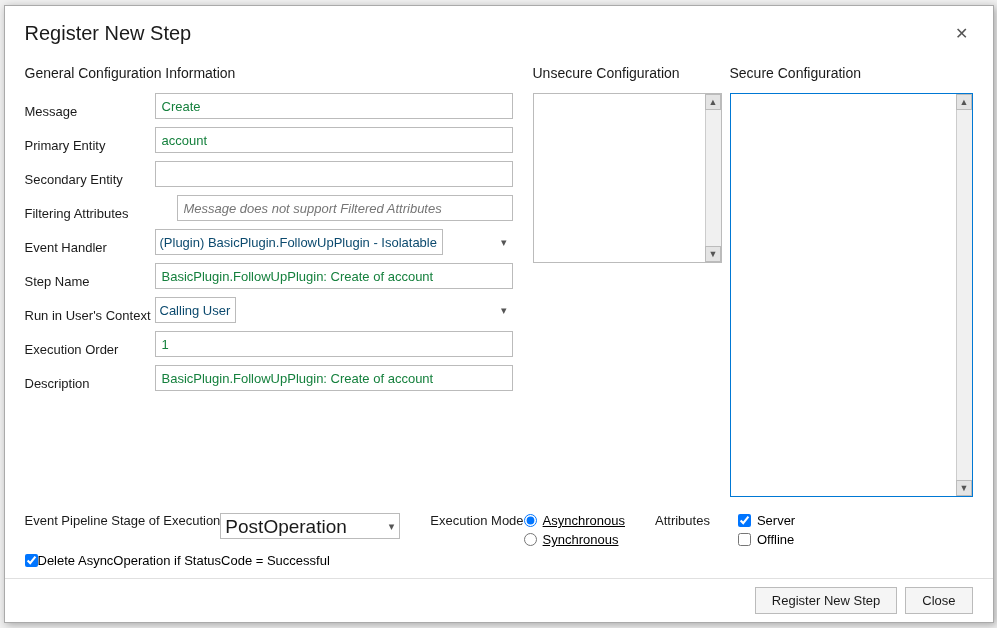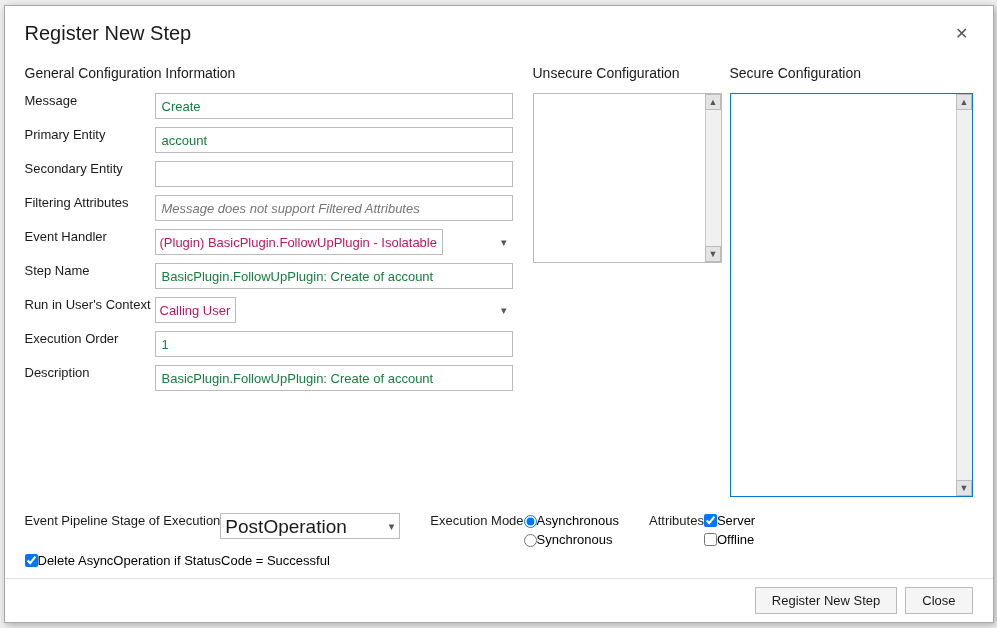--- a/index.html
+++ b/index.html
@@ -63,21 +63,21 @@
       gap: 10px;
     }
     .section-title {
       font-size: 14px;
       font-weight: 400;
       color: #1a1a1a;
       margin-bottom: 12px;
     }
     .form-row {
       display: flex;
-      align-items: flex-start;
+      align-items: flex-end;
       margin-bottom: 8px;
     }
     .form-label {
       width: 130px;
       font-size: 13px;
       color: #1a1a1a;
       flex-shrink: 0;
     }
     .form-input {
       flex: 1;
@@ -90,21 +90,21 @@
       background: #fff;
       outline: none;
     }
     .form-select {
       flex: 1;
       height: 26px;
       border: 1px solid #bbb;
       padding: 2px 4px;
       font-size: 13px;
       font-family: inherit;
-      color: #be185d;
+      color: #0c4a6e;
       background: #fff;
       outline: none;
       appearance: none;
       -webkit-appearance: none;
       position: relative;
       cursor: pointer;
     }
     .select-wrapper {
       flex: 1;
       position: relative;
@@ -162,27 +162,31 @@
       margin-bottom: 6px;
       color: #1a1a1a;
     }
     .radio-group {
       display: flex;
       flex-direction: column;
       gap: 4px;
     }
     .radio-item {
       display: flex;
-      align-items: flex-end;
-      font-size: 13px;
+      align-items: center;
+      gap: 6px;
+      font-size: 13px;
+      text-decoration: underline;
     }
     .checkbox-item {
       display: flex;
       align-items: center;
-      font-size: 13px;
+      gap: 6px;
+      font-size: 13px;
+      margin-left: 28px;
     }
     .pipeline-select-wrapper {
       position: relative;
       width: 180px;
     }
     .pipeline-select-wrapper::after {
       content: '▾';
       position: absolute;
       right: 6px;
       top: 50%;
@@ -278,21 +282,21 @@
         <input class="form-input" type="text" value="account" style="">
       </div>
 
       <div class="form-row">
         <span class="form-label">Secondary Entity</span>
         <input class="form-input" type="text" value="" style="">
       </div>
 
       <div class="form-row">
         <span class="form-label">Filtering Attributes</span>
-        <input class="form-input" type="text" placeholder="Message does not support Filtered Attributes" style="color: #000000; font-style: italic;" value="">
+        <input class="form-input" type="text" placeholder="Message does not support Filtered Attributes" style="color: #000000; font-style: italic; margin-left: 22px;" value="">
       </div>
 
       <div class="form-row">
         <span class="form-label">Event Handler</span>
         <div class="select-wrapper">
           <select class="form-select">
             <option>(Plugin) BasicPlugin.FollowUpPlugin - Isolatable</option>
           </select>
         </div>
       </div>

